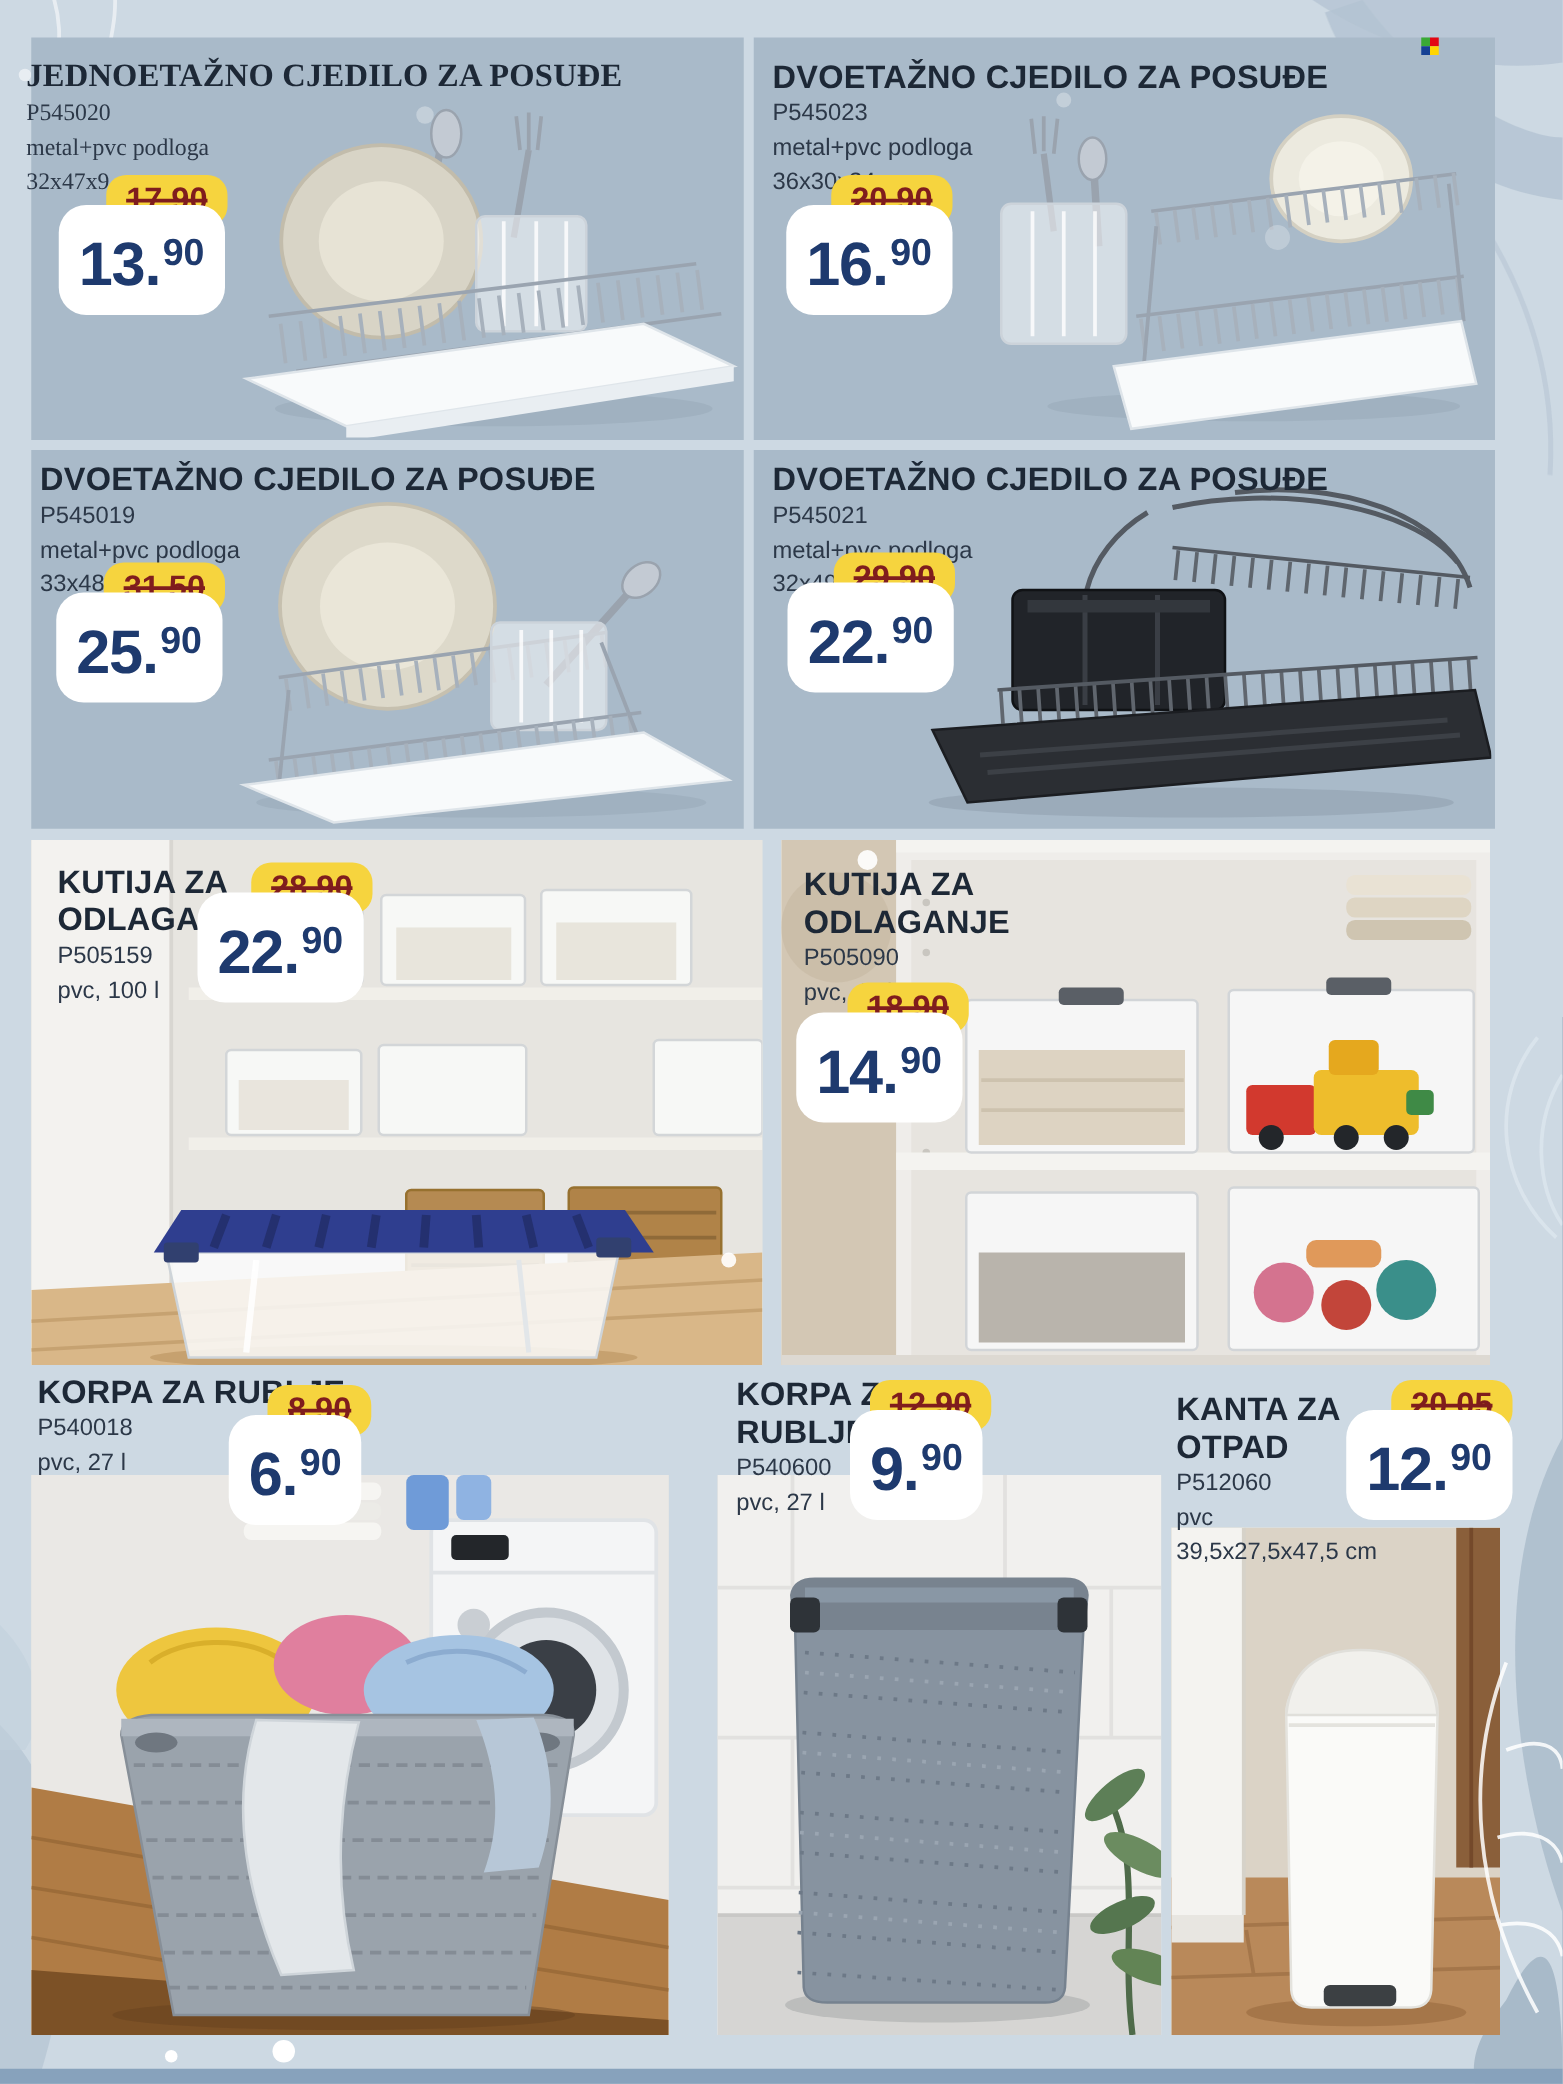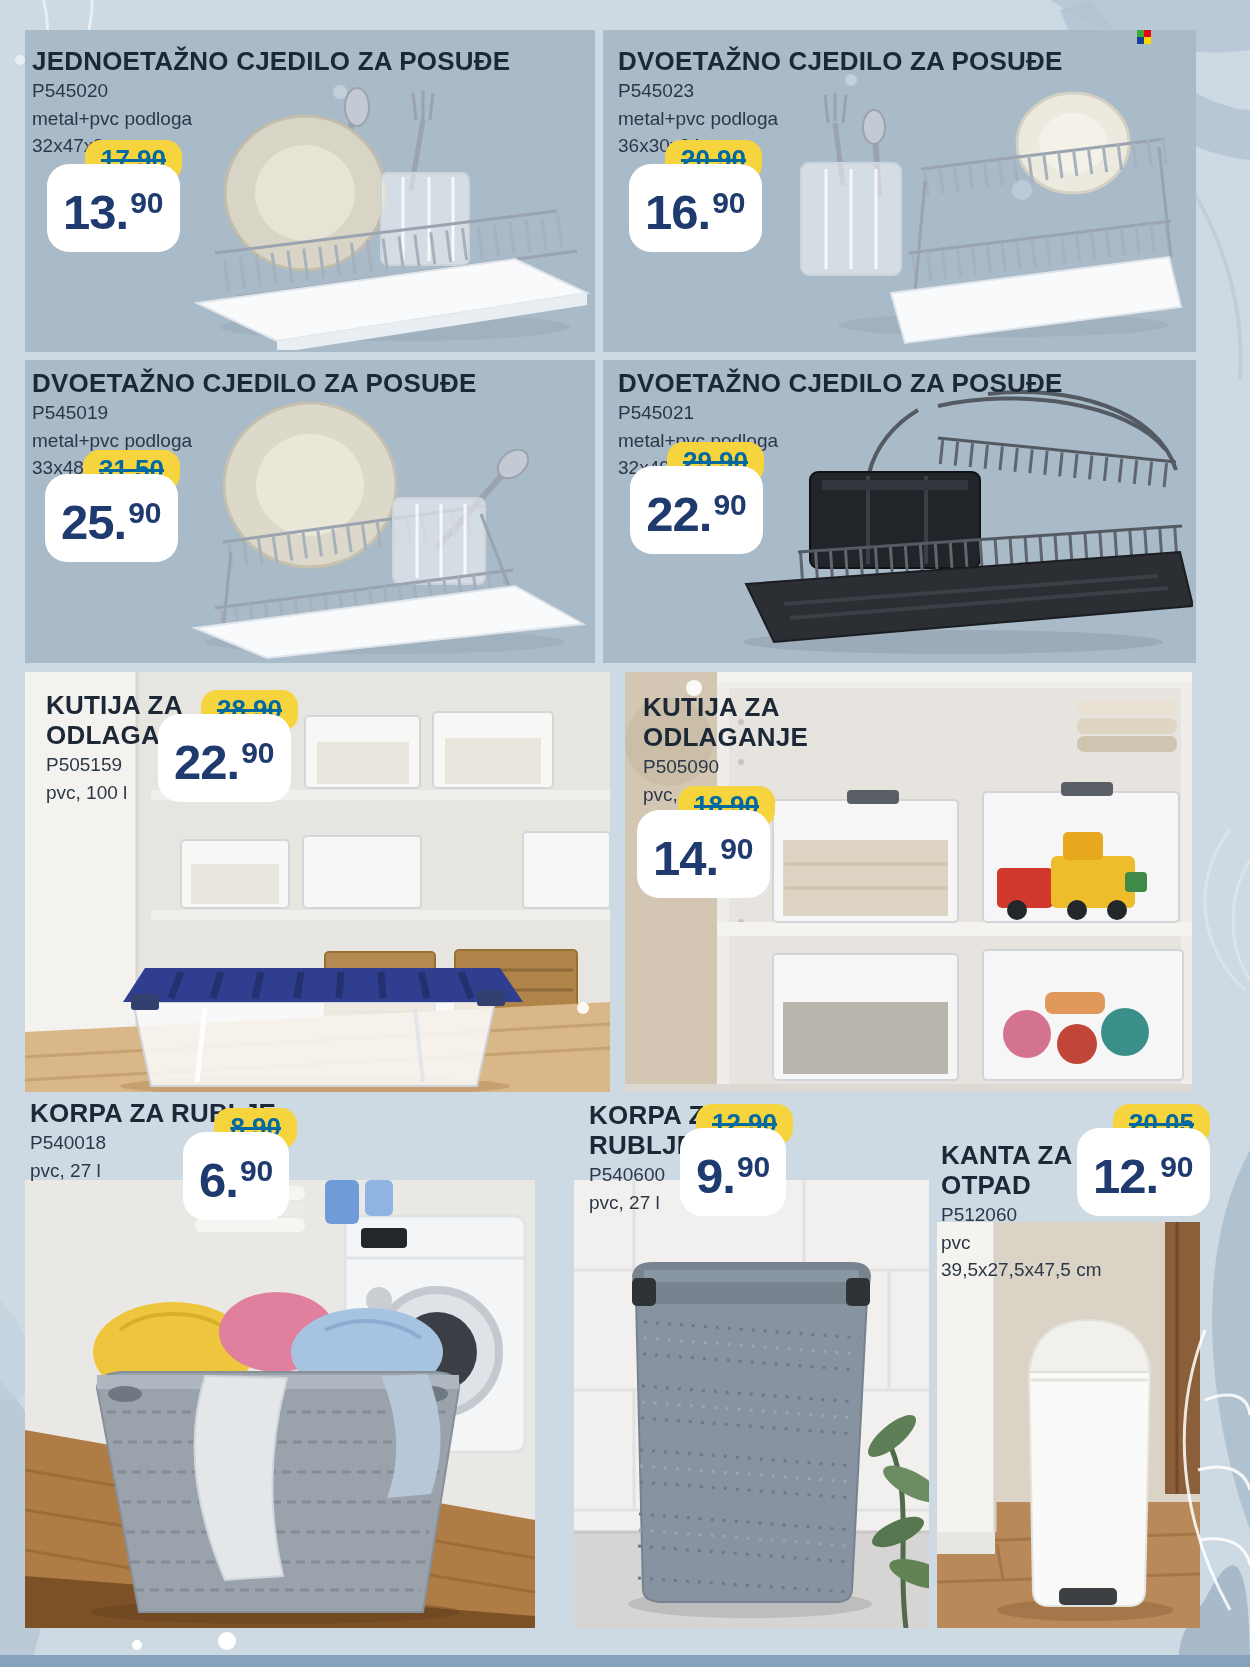--- a/index.html
+++ b/index.html
@@ -5,21 +5,21 @@
   html,body{margin:0;padding:0;background:#9fb2c2;}
   .page{position:relative;width:1250px;height:1667px;background:#cdd9e3;overflow:hidden;
         font-family:"Liberation Sans","DejaVu Sans",sans-serif;}
   .card{position:absolute;background:#a9bac9;}
   .photo{position:absolute;overflow:hidden;background:#e8e6e2;}
   .photo svg,.card svg.scene{position:absolute;}
   .pinfo{position:absolute;z-index:5;}
   .title{font-weight:bold;font-size:26px;line-height:1.16;color:#1d2836;letter-spacing:.2px;}
   .detail{font-size:19px;line-height:1.34;color:#2c3848;margin-top:2px;}
   .badge{position:absolute;display:flex;flex-direction:column;align-items:flex-start;z-index:6;}
-  .old-pill{align-self:flex-end;background:#f6d43e;color:#0369a1;font-weight:bold;font-size:26px;
+  .old-pill{align-self:flex-end;background:#f6d43e;color:#7f1d1d;font-weight:bold;font-size:26px;
             padding:4px 16px 6px;border-radius:16px;white-space:nowrap;z-index:1;}
   .old-pill .strike{text-decoration:line-through;text-decoration-thickness:2.5px;}
   .price-box{position:relative;margin-top:-17px;background:#ffffff;border-radius:22px;
              padding:20px 16px 12px 16px;color:#1e3a6e;font-weight:bold;white-space:nowrap;z-index:2;}
   .price-box .int{font-size:49px;letter-spacing:-1px;}
   .price-box .sup{display:inline-block;font-size:30px;transform:translateY(-16px);margin-left:2px;}
   .deco{position:absolute;left:0;top:0;z-index:0;}
   .deco-top{position:absolute;left:0;top:0;z-index:8;pointer-events:none;}
   .bottombar{position:absolute;left:0;bottom:0;width:1250px;height:12px;background:#87a2bc;z-index:9;}
   .marker{position:absolute;left:1137px;top:30px;width:14px;height:14px;z-index:10;display:grid;
@@ -80,21 +80,21 @@
         <path d="M30,178 L372,136" stroke="#9aa4b0" stroke-width="3" fill="none"></path>
         <path d="M40,200 L382,156" stroke="#a7b1bc" stroke-width="32" stroke-dasharray="3 13" fill="none"></path>
         <path d="M52,222 L392,176" stroke="#9aa4b0" stroke-width="3" fill="none"></path>
       </g>
       <g>
         <polygon points="12,228 330,184 402,218 92,266" fill="#f8fafb" stroke="#dfe5ea" stroke-width="2"></polygon>
         <polygon points="92,266 402,218 402,230 92,278" fill="#e9eef2"></polygon>
       </g>
     </svg>
   </div>
-  <div class="pinfo" style="left:32px;top:46px;width:540px;">
+  <div class="pinfo" style="left:21px;top:46px;width:540px;font-family:Liberation Serif, serif;">
     <div class="title">JEDNOETAŽNO CJEDILO ZA POSUĐE</div>
     <div class="detail">P545020</div>
     <div class="detail">metal+pvc podloga</div>
     <div class="detail">32x47x9 cm</div>
   </div>
   <div class="badge" style="left:47px;top:140px;width:135px;">
     <div class="old-pill"><span class="strike">17.90</span></div>
     <div class="price-box"><span class="int">13.</span><span class="sup">90</span></div>
   </div>
 
@@ -479,21 +479,21 @@
         </g>
         <path d="M58,96 Q60,82 78,82 L278,82 Q296,82 297,96 L294,124 L61,124 Z" fill="#78838f"></path>
         <rect x="70" y="90" width="215" height="12" fill="#8997a5"></rect>
         <rect x="58" y="98" width="24" height="28" rx="5" fill="#2e3338"></rect>
         <rect x="272" y="98" width="24" height="28" rx="5" fill="#2e3338"></rect>
       </g>
     </svg>
   </div>
 
   <div class="pinfo" style="left:941px;top:1112px;width:240px;">
-    <div class="title" style="width:150px;margin-top:28px;">KANTA ZA OTPAD</div>
+    <div class="title" style="width:150px;">KANTA ZA OTPAD</div>
     <div class="detail">P512060</div>
     <div class="detail">pvc</div>
     <div class="detail">39,5x27,5x47,5 cm</div>
   </div>
   <div class="badge" style="left:1077px;top:1104px;width:133px;">
     <div class="old-pill"><span class="strike">20.05</span></div>
     <div class="price-box"><span class="int">12.</span><span class="sup">90</span></div>
   </div>
   <div class="photo" style="left:937px;top:1222px;width:263px;height:406px;">
     <svg width="263" height="406" viewBox="0 0 263 406">

